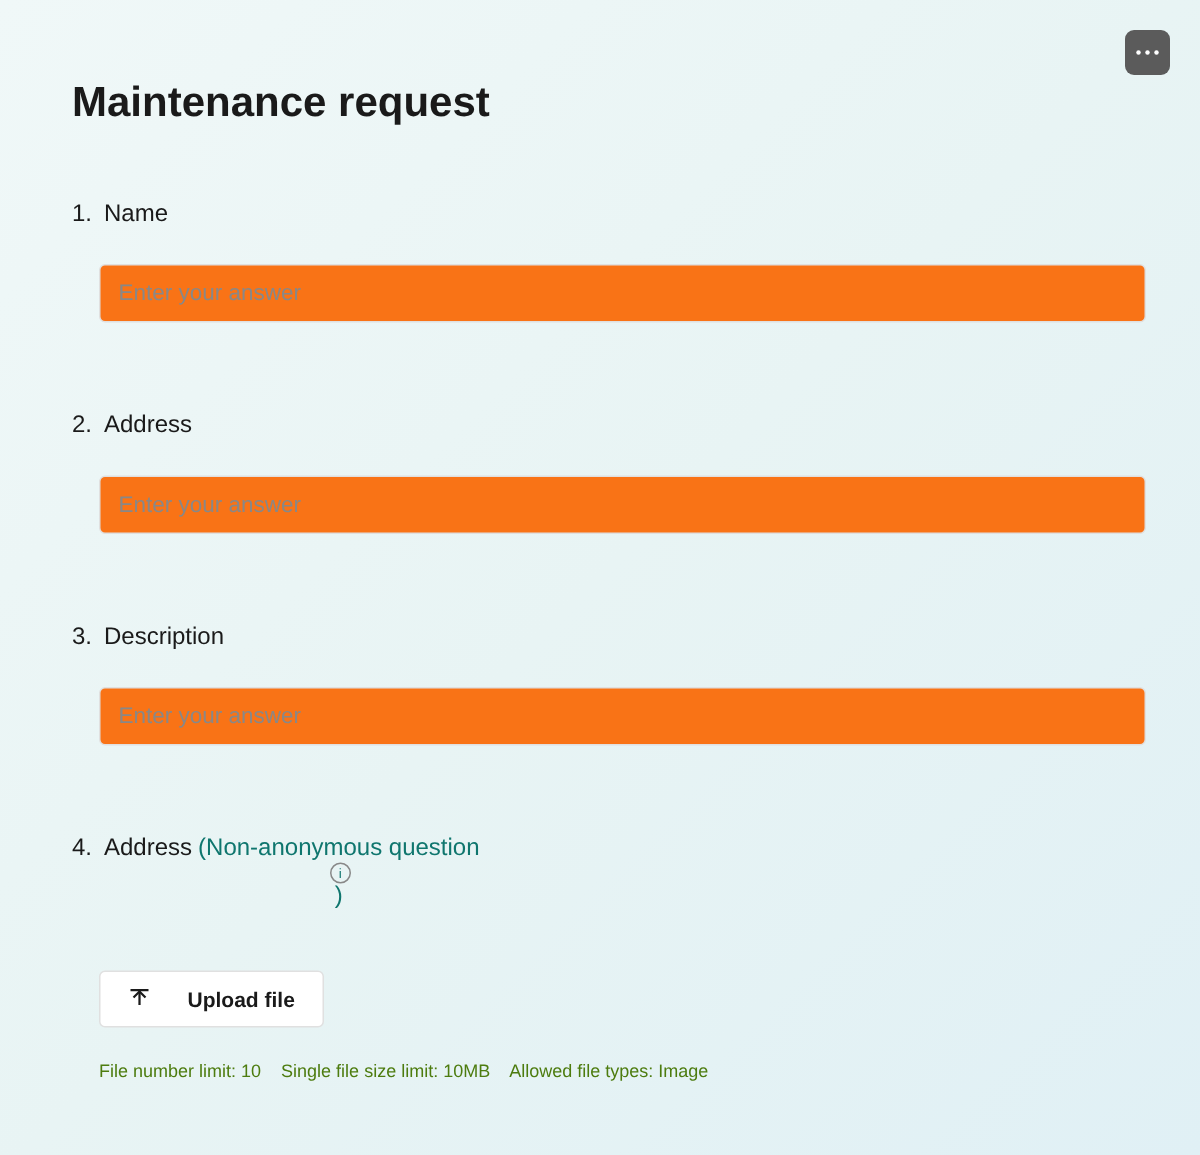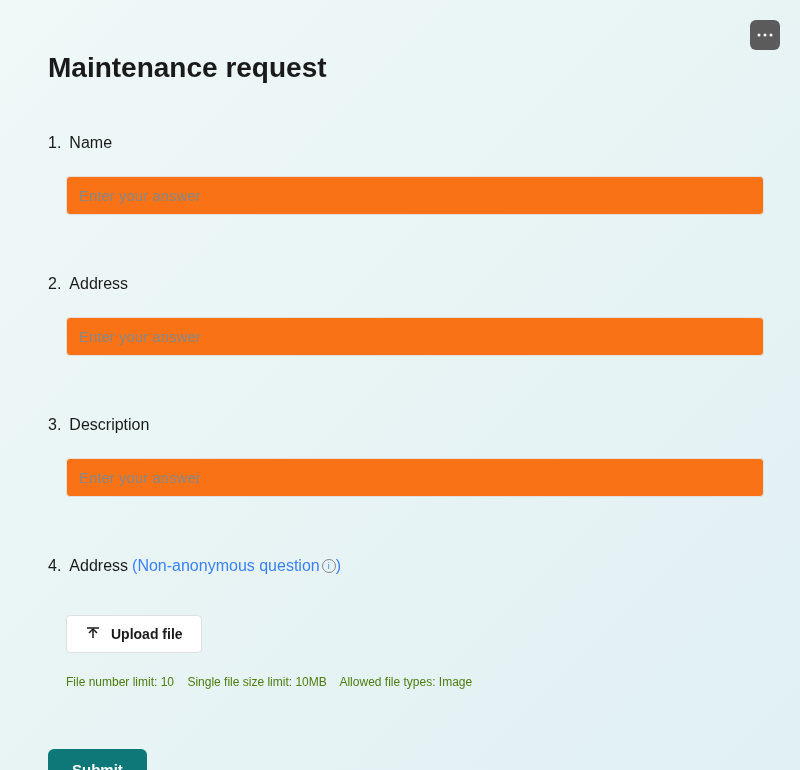--- a/index.html
+++ b/index.html
@@ -59,25 +59,26 @@
     }
     .question-number {
       margin-right: 8px;
       font-weight: 400;
     }
     .question-text {
       font-weight: 400;
       text-align: right;
     }
     .question-hint {
-      color: #3b82f6;
+      color: #0f766e;
       font-size: 16px;
       margin-left: 4px;
       display: inline-flex;
       align-items: center;
+      flex-direction: column;
     }
     .info-icon {
       display: inline-flex;
       align-items: center;
       justify-content: center;
       width: 14px;
       height: 14px;
       border: 1px solid #888;
       border-radius: 50%;
       font-size: 9px;
@@ -100,21 +101,21 @@
     }
     .upload-button {
       margin-left: 18px;
       padding: 10px 18px;
       background: #ffffff;
       border: 1px solid #e0e0e0;
       border-radius: 4px;
       cursor: pointer;
       display: inline-flex;
       align-items: center;
-      gap: 10px;
+      gap: 24px;
       font-size: 14px;
       font-weight: 600;
       color: #1a1a1a;
       font-family: inherit;
     }
     .upload-icon {
       width: 16px;
       height: 16px;
     }
     .file-limits {

